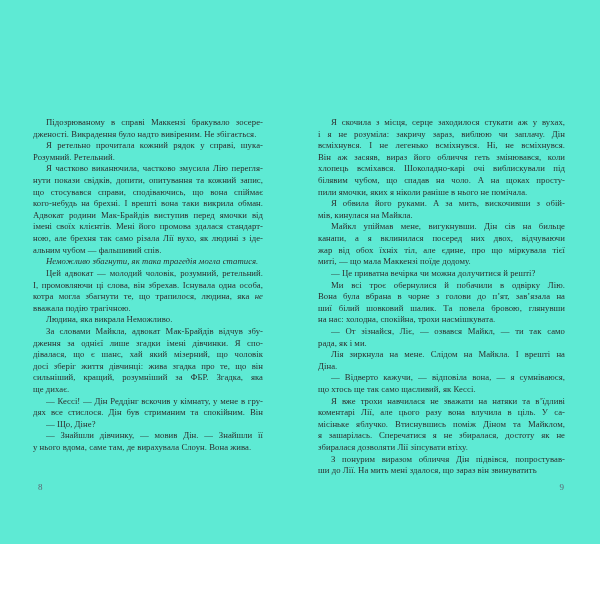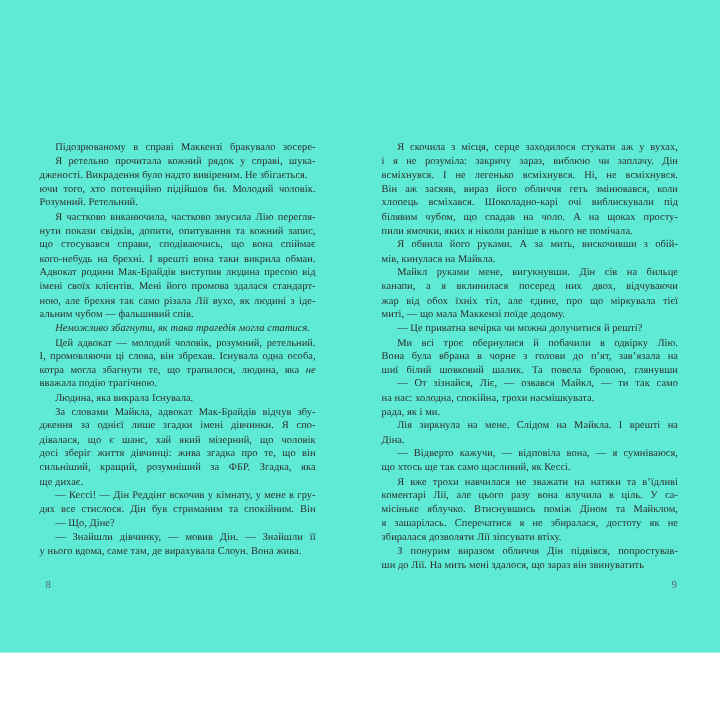--- a/index.html
+++ b/index.html
@@ -43,38 +43,37 @@
   }
   .pagenum.left  { left: 38px; }
   .pagenum.right { right: 36px; }
 </style>
 </head>
 <body>
 
 <div class="spread">
   <div class="page-col left">
       <div class="line first">Підозрюваному в справі Маккензі бракувало зосере-</div>
+      <div class="line last">дженості. Викрадення було надто вивіреним. Не збігається.</div>
       <div class="line first">Я ретельно прочитала кожний рядок у справі, шука-</div>
-      <div class="line last">дженості. Викрадення було надто вивіреним. Не збігається.</div>
-      <div class="line">ючи того, хто потенційно підійшов би. Молодий чоловік.</div>
       <div class="line last">Розумний. Ретельний.</div>
       <div class="line first">Я частково виканючила, частково змусила Лію перегля-</div>
       <div class="line">нути покази свідків, допити, опитування та кожний запис,</div>
       <div class="line">що стосувався справи, сподіваючись, що вона спіймає</div>
       <div class="line">кого-небудь на брехні. І врешті вона таки викрила обман.</div>
-      <div class="line">Адвокат родини Мак-Брайдів виступив людина пресою від</div>
+      <div class="line">Адвокат родини Мак-Брайдів виступив перед ямочки від</div>
       <div class="line">імені своїх клієнтів. Мені його промова здалася стандарт-</div>
       <div class="line">ною, але брехня так само різала Лії вухо, як людині з іде-</div>
       <div class="line last">альним чубом — фальшивий спів.</div>
       <div class="line first last"><em>Неможливо збагнути, як така трагедія могла статися.</em></div>
       <div class="line first">Цей адвокат — молодий чоловік, розумний, ретельний.</div>
       <div class="line">І, промовляючи ці слова, він збрехав. Існувала одна особа,</div>
       <div class="line">котра могла збагнути те, що трапилося, людина, яка <em>не</em></div>
       <div class="line last">вважала подію трагічною.</div>
-      <div class="line first last">Людина, яка викрала Існувала.</div>
+      <div class="line first last">Людина, яка викрала Неможливо.</div>
       <div class="line first">За словами Майкла, адвокат Мак-Брайдів відчув збу-</div>
       <div class="line">дження за однієї лише згадки імені дівчинки. Я спо-</div>
       <div class="line">дівалася, що є шанс, хай який мізерний, що чоловік</div>
       <div class="line">досі зберіг життя дівчинці: жива згадка про те, що він</div>
       <div class="line">сильніший, кращий, розумніший за ФБР. Згадка, яка</div>
       <div class="line last">ще дихає.</div>
       <div class="line first">— Кессі! — Дін Реддінг вскочив у кімнату, у мене в гру-</div>
       <div class="line">дях все стислося. Дін був стриманим та спокійним. Він</div>
       <div class="line first last">— Що, Діне?</div>
       <div class="line first">— Знайшли дівчинку, — мовив Дін. — Знайшли її</div>
@@ -83,30 +82,30 @@
   <div class="page-col right">
       <div class="line first">Я скочила з місця, серце заходилося стукати аж у вухах,</div>
       <div class="line">і я не розуміла: закричу зараз, виблюю чи заплачу. Дін</div>
       <div class="line">всміхнувся. І не легенько всміхнувся. Ні, не всміхнувся.</div>
       <div class="line">Він аж засяяв, вираз його обличчя геть змінювався, коли</div>
       <div class="line">хлопець всміхався. Шоколадно-карі очі виблискували під</div>
       <div class="line">білявим чубом, що спадав на чоло. А на щоках просту-</div>
       <div class="line last">пили ямочки, яких я ніколи раніше в нього не помічала.</div>
       <div class="line first">Я обвила його руками. А за мить, вискочивши з обій-</div>
       <div class="line last">мів, кинулася на Майкла.</div>
-      <div class="line first">Майкл руками мене, вигукнувши. Дін сів на бильце</div>
+      <div class="line first">Майкл упіймав мене, вигукнувши. Дін сів на бильце</div>
       <div class="line">канапи, а я вклинилася посеред них двох, відчуваючи</div>
       <div class="line">жар від обох їхніх тіл, але єдине, про що міркувала тієї</div>
       <div class="line last">миті, — що мала Маккензі поїде додому.</div>
       <div class="line first last">— Це приватна вечірка чи можна долучитися й решті?</div>
       <div class="line first">Ми всі троє обернулися й побачили в одвірку Лію.</div>
       <div class="line">Вона була вбрана в чорне з голови до п’ят, зав’язала на</div>
       <div class="line">шиї білий шовковий шалик. Та повела бровою, глянувши</div>
+      <div class="line last">на нас: холодна, спокійна, трохи насмішкувата.</div>
       <div class="line first">— От зізнайся, Ліє, — озвався Майкл, — ти так само</div>
-      <div class="line last">на нас: холодна, спокійна, трохи насмішкувата.</div>
       <div class="line last">рада, як і ми.</div>
       <div class="line first">Лія зиркнула на мене. Слідом на Майкла. І врешті на</div>
       <div class="line last">Діна.</div>
       <div class="line first">— Відверто кажучи, — відповіла вона, — я сумніваюся,</div>
       <div class="line last">що хтось ще так само щасливий, як Кессі.</div>
       <div class="line first">Я вже трохи навчилася не зважати на натяки та в’їдливі</div>
       <div class="line">коментарі Лії, але цього разу вона влучила в ціль. У са-</div>
       <div class="line">місіньке яблучко. Втиснувшись поміж Діном та Майклом,</div>
       <div class="line">я зашарілась. Сперечатися я не збиралася, достоту як не</div>
       <div class="line last">збиралася дозволяти Лії зіпсувати втіху.</div>

